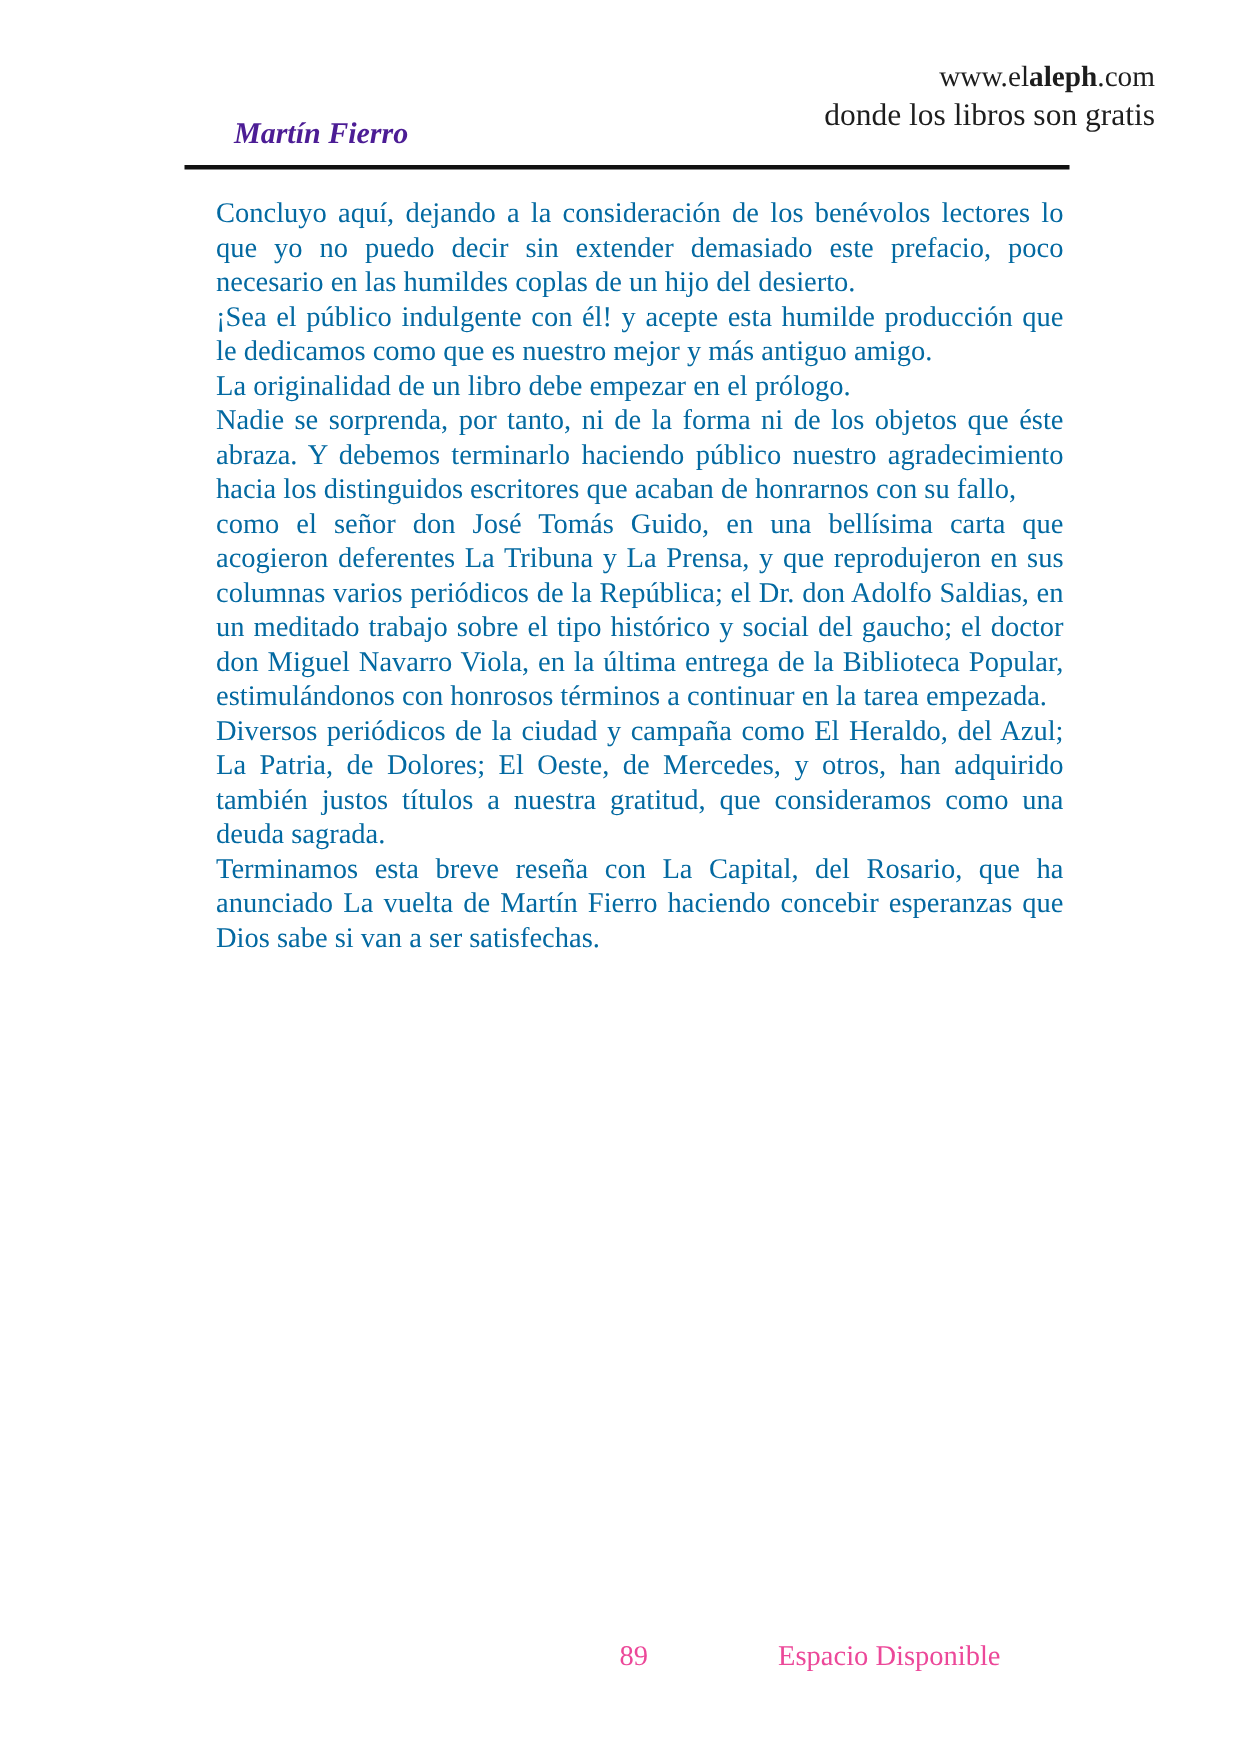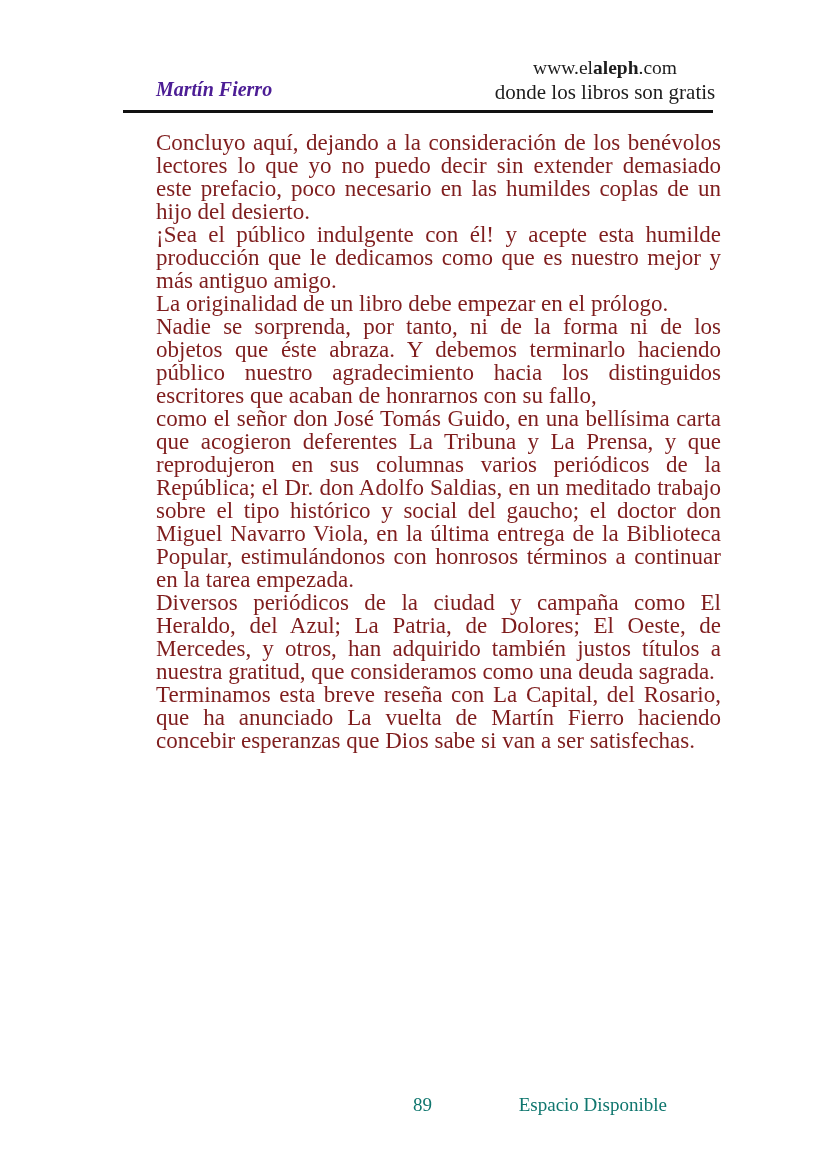--- a/index.html
+++ b/index.html
@@ -26,23 +26,23 @@
     font-style: italic;
     font-weight: bold;
     font-size: 20px;
     line-height: 22px;
     color: #4c1d95;
     white-space: nowrap;
   }
   .site-block {
     position: absolute;
     left: 440px;
-    top: 56px;
+    top: 40px;
     width: 330px;
-    text-align: center;
+    text-align: right;
   }
   .site-line {
     font-size: 19.5px;
     line-height: 24px;
     color: #1d1d1d;
     white-space: nowrap;
   }
   .site-line .b { font-weight: bold; }
   .site-tagline {
     font-size: 21px;
@@ -55,46 +55,46 @@
     position: absolute;
     left: 123px;
     top: 110px;
     width: 590px;
     height: 3px;
     background: #111111;
   }
   
   .body-text {
     position: absolute;
-    left: 156px;
+    left: 144px;
     top: 131px;
     width: 565px;
-    font-size: 23px;
+    font-size: 19px;
     line-height: 23px;
     text-align: justify;
-    color: #7f1d1d;
+    color: #0369a1;
   }
   .body-text p {
     margin: 0;
     padding: 0;
   }
   .signature {
     margin-top: 26px !important;
     text-align: left;
   }
   
   .page-footer {
     position: absolute;
     left: 140px;
     top: 1093px;
     width: 565px;
     height: 24px;
     font-size: 19px;
     line-height: 23px;
-    color: #0f766e;
+    color: #ec4899;
     text-decoration: underline;
   }
   .page-number {
     position: absolute;
     left: 50%;
     transform: translateX(-50%);
   }
   .footer-note {
     position: absolute;
     right: 38px;

